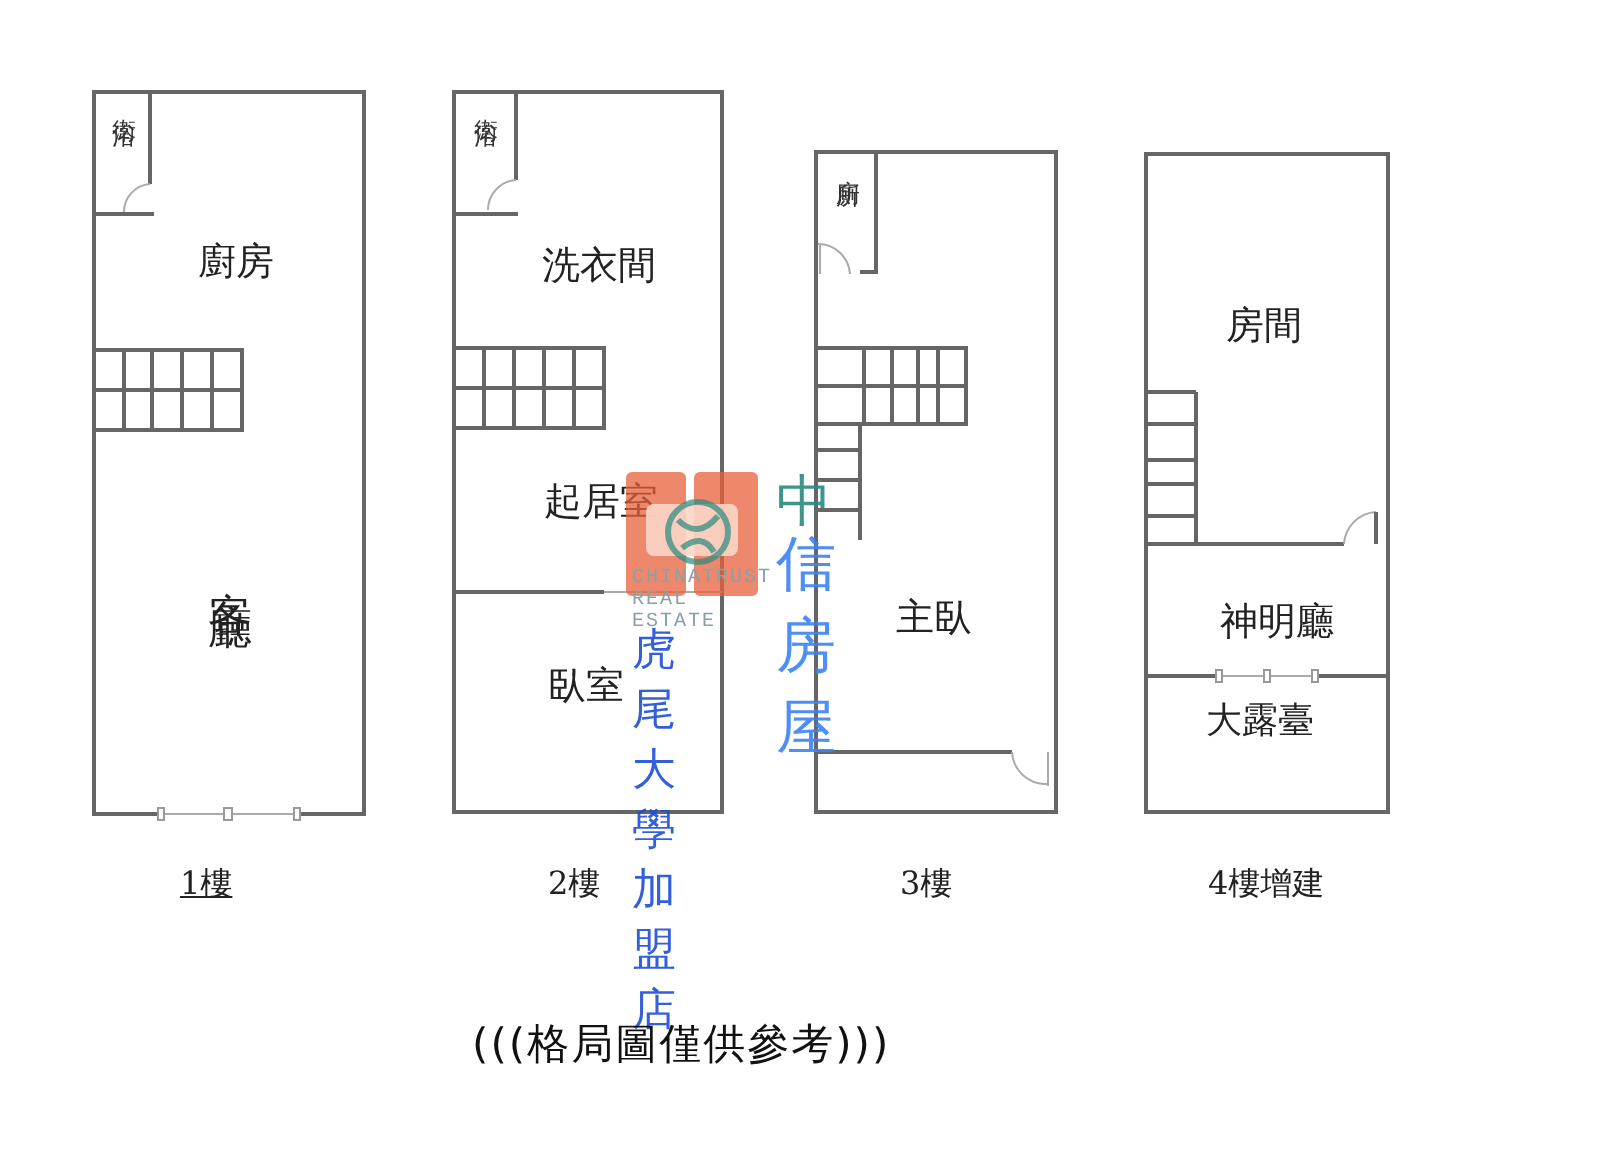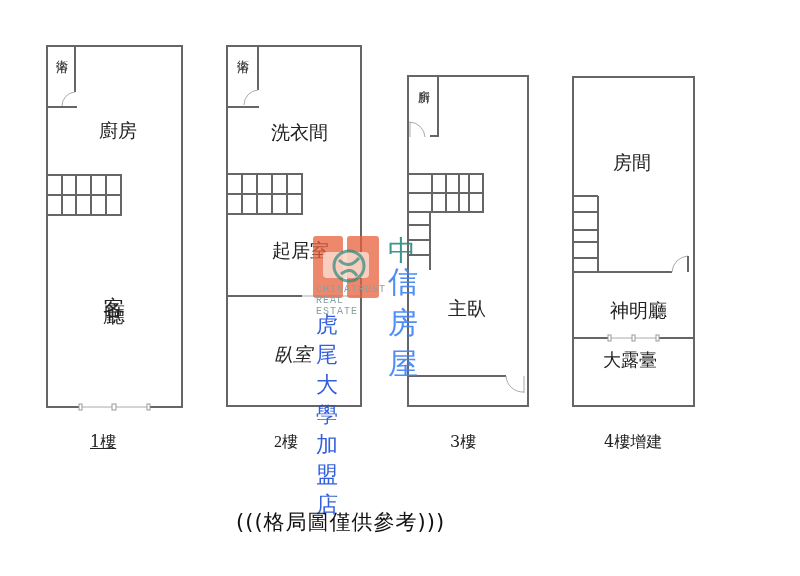--- a/index.html
+++ b/index.html
@@ -116,22 +116,22 @@
 </svg>
 
 <div class="small-v" style="left:53px; top:50px;">衛浴</div>
 <div class="lbl" style="left:99px; top:118px;">廚房</div>
 <div class="vlbl" style="left:99px; top:278px;">客廳</div>
 <div class="floor" style="left:90px; top:432px;text-decoration:underline;">1樓</div>
 
 <div class="small-v" style="left:234px; top:50px;">衛浴</div>
 <div class="lbl" style="left:271px; top:120px;">洗衣間</div>
 <div class="lbl" style="left:272px; top:238px;text-align:right;">起居室</div>
-<div class="lbl" style="left:274px; top:342px;font-style:italic;">臥室</div>
-<div class="floor" style="left:274px; top:432px;font-family:Liberation Serif, serif;">2樓</div>
+<div class="lbl" style="left:274px; top:330px;">臥室</div>
+<div class="floor" style="left:274px; top:432px;">2樓</div>
 
 <div class="small-v" style="left:415px; top:80px;">廁所</div>
 <div class="lbl" style="left:448px; top:296px;">主臥</div>
 <div class="floor" style="left:450px; top:432px;">3樓</div>
 
 <div class="lbl" style="left:613px; top:150px;">房間</div>
 <div class="lbl" style="left:610px; top:298px;">神明廳</div>
 <div class="lbl" style="left:603px; top:348px; font-size:18px;">大露臺</div>
 <div class="floor" style="left:604px; top:432px;">4樓增建</div>
 

